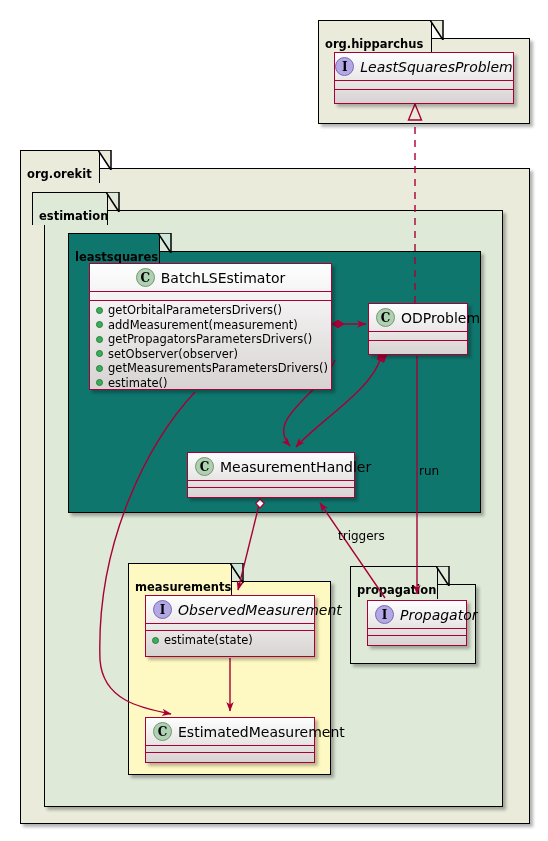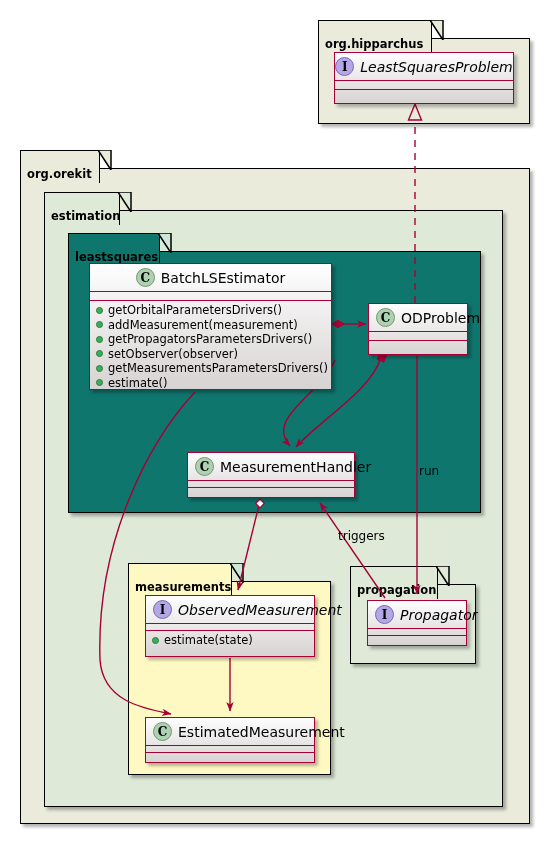--- a/index.html
+++ b/index.html
@@ -179,21 +179,21 @@
   <div class="pkg-tab pkg-beige-tab" style="left:20px; top:150px; width:80px;">
     <span>org.orekit</span>
     <span class="fold">
       <svg width="14" height="21" viewBox="0 0 14 21">
           <path d="M0,0 L13,0 L13,20 Z" fill="#EBEBDC" stroke="#000000" stroke-width="1.5"></path>
         </svg>
     </span>
   </div>
   <div class="pkg pkg-beige" style="left:20px; top:168px; width:510px; height:656px;"></div>
 
-  <div class="pkg-tab pkg-green1-tab" style="left:44px; top:192px; width:76px;">
+  <div class="pkg-tab pkg-green1-tab" style="left:32px; top:192px; width:76px;">
     <span>estimation</span>
     <span class="fold">
       <svg width="14" height="21" viewBox="0 0 14 21">
           <path d="M0,0 L13,0 L13,20 Z" fill="#DFE9D8" stroke="#000000" stroke-width="1.5"></path>
         </svg>
     </span>
   </div>
   <div class="pkg pkg-green1" style="left:44px; top:210px; width:459px; height:597px;"></div>
 
   <div class="pkg-tab pkg-green2-tab" style="left:68px; top:233px; width:92px;">

